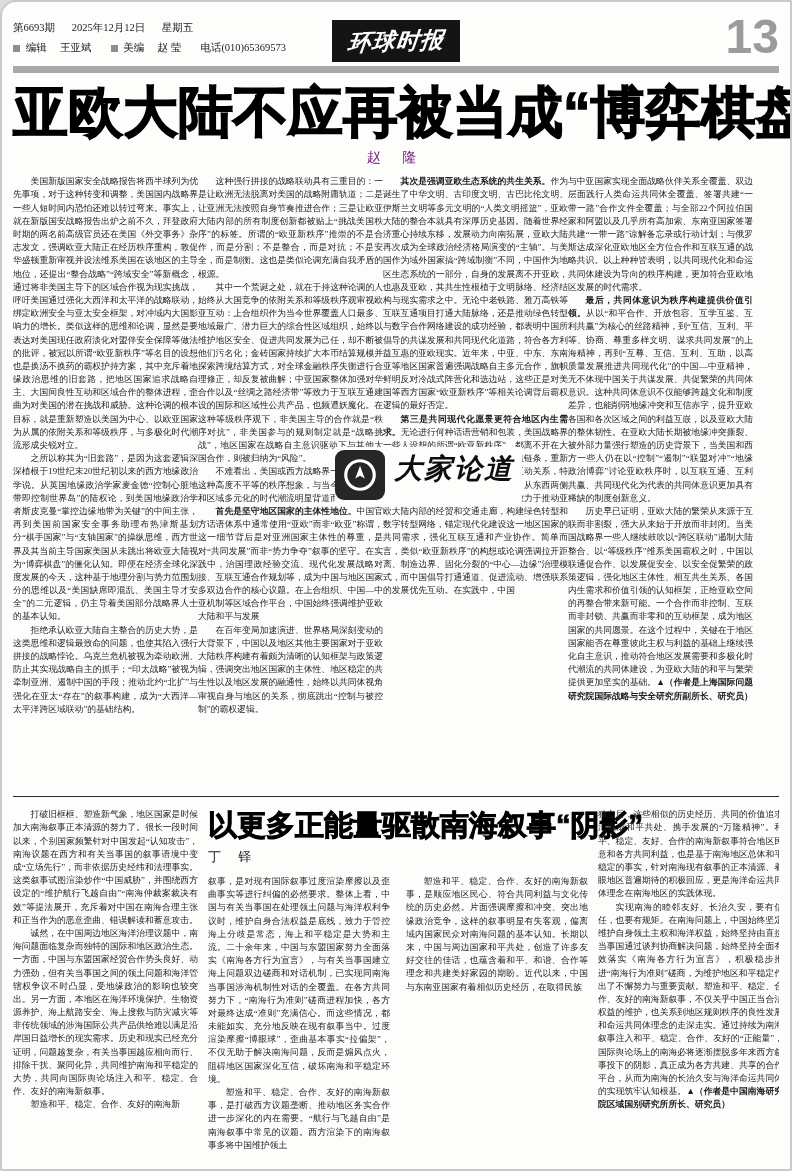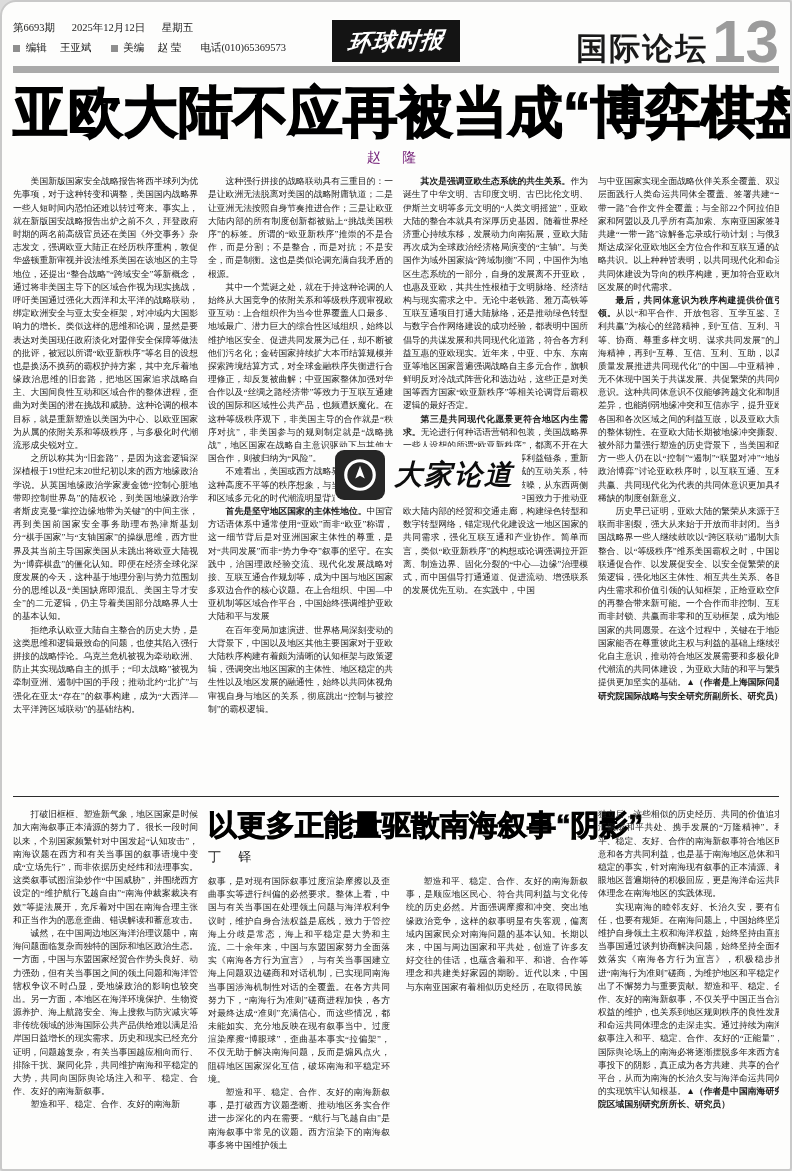--- a/index.html
+++ b/index.html
@@ -14,37 +14,37 @@
   .hdr{position:relative;height:54px;}
   .hdr-left{padding-top:8px;font-size:10.5px;color:#222;line-height:1.9;}
   .hdr-left .sep{display:inline-block;width:14px;}
   .sq{display:inline-block;width:7px;height:7px;background:#8e8e8e;margin:0 3px 1px 0;vertical-align:middle;}
   .logo-box{position:absolute;left:319px;top:10px;width:128px;height:42px;background:#141414;
     display:flex;align-items:center;justify-content:center;}
   .logo-text{color:#fff;font-size:23px;font-weight:bold;font-style:italic;
     transform:skewX(-8deg) rotate(-2deg);letter-spacing:1px;white-space:nowrap;}
   .hdr-right{position:absolute;right:0;top:8px;display:flex;align-items:flex-start;}
   .section-title{font-size:31px;font-weight:bold;letter-spacing:2px;margin-top:10px;}
-  .page-num{font-size:60px;line-height:0.8;font-weight:bold;color:#9b9b9b;
+  .page-num{font-size:48px;line-height:0.8;font-weight:bold;color:#9b9b9b;
     font-family:"Liberation Sans","DejaVu Sans",sans-serif;margin-left:4px;}
   .gray-bar{height:7px;background:#a9a9a9;margin-top:2px;}
   
   .title1{margin:8px 0 0;text-align:center;font-size:55px;line-height:1.15;font-weight:bold;
     font-family:"Liberation Sans","DejaVu Sans",sans-serif;color:#000;
     -webkit-text-stroke:1.3px #000;letter-spacing:0;white-space:nowrap;}
   .author{ text-align:center;font-size:14px;letter-spacing:9px;margin:5px 0 8px;color:#701a75;}
-  .cols{display:flex;gap:10px;height:612px;overflow:hidden;position:relative;}
+  .cols{display:flex;height:612px;overflow:hidden;position:relative;}
   .col{width:185px;flex:none;}
   .para{margin:0;font-size:8.8px;line-height:1.5;text-align:justify;text-indent:2em;
     color:#1c1c1c;word-break:break-all;}
   .para.cont{text-indent:0;}
   .lead{font-weight:bold;font-family:"Liberation Sans","DejaVu Sans",sans-serif;}
   .tail{font-weight:bold;font-family:"Liberation Sans","DejaVu Sans",sans-serif;}
   
-  .badge{position:absolute;left:322px;top:272px;display:flex;align-items:center;
+  .badge{position:absolute;left:322px;top:272px;display:flex;align-items:flex-start;
     background:#fdfdfc;padding:3px 8px 3px 0;}
   .badge-square{width:50px;height:50px;background:#262626;border-radius:9px;flex:none;
     display:flex;align-items:center;justify-content:center;margin-right:9px;}
   .badge-text{font-size:28px;font-weight:bold;font-style:italic;letter-spacing:2px;
     color:#0d0d0d;white-space:nowrap;}
   
   .divider{border:0;border-top:1.5px solid #2b2b2b;margin:9px 0 0;}
   .a2{margin-top:11px;}
   .a2-grid{display:flex;gap:10px;height:360px;overflow:hidden;}
   .a2-mid{width:380px;flex:none;display:flex;flex-direction:column;}
@@ -79,21 +79,20 @@
         <span class="sep" style="width:8px"></span>
         <span>赵 莹</span>
         <span class="sep"></span>
         <span>电话(010)65369573</span>
       </div>
     </div>
     <div class="logo-box">
       <span class="logo-text">环球时报</span>
     </div>
     <div class="hdr-right">
-      <span class="section-title">国际论坛</span>
       <span class="page-num">13</span>
     </div>
   </div>
   <div class="gray-bar"></div>
 
   <div>
     <h1 class="title1">亚欧大陆不应再被当成“博弈棋盘”</h1>
     <div class="author">赵 隆</div>
 
     <div class="cols">

